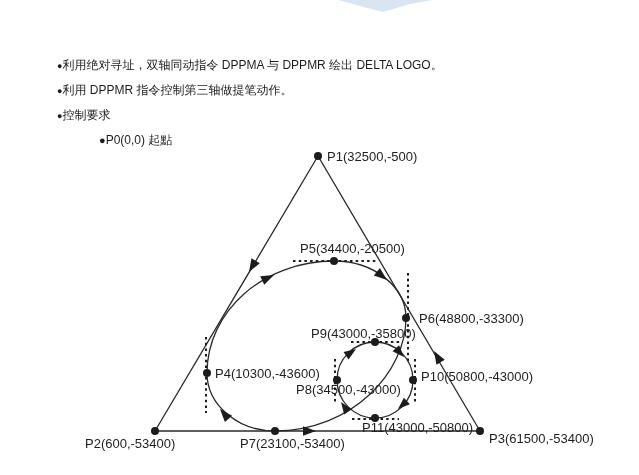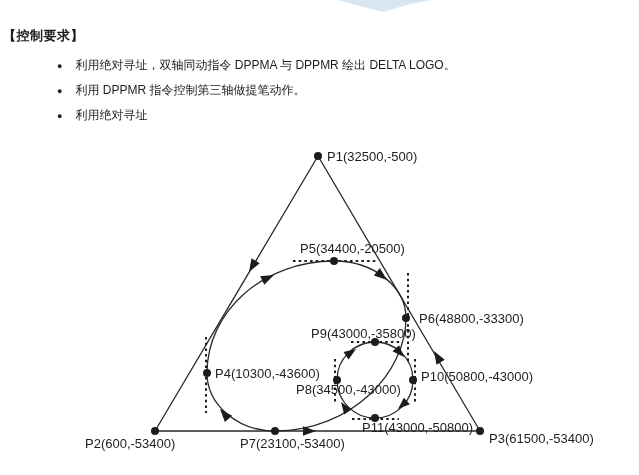--- a/index.html
+++ b/index.html
@@ -10,52 +10,54 @@
     overflow:hidden;
     font-family:"Liberation Sans","DejaVu Sans",sans-serif;
     color:#1d1d1d;
   }
   .heading{
     position:absolute;left:3px;top:27px;
     font-size:13px;font-weight:bold;letter-spacing:0.5px;
   }
   .b-row{position:absolute;left:57px;display:flex;align-items:flex-start;}
   .b-row .dot{font-size:9px;line-height:14px;margin-top:1px;}
-  .b-row .txt{font-size:12px;line-height:15px;margin-left:13px;white-space:nowrap;}
+  .b-row .txt{font-size:12px;line-height:15px;white-space:nowrap;}
   .row1{top:58px;}
   .row2{top:83px;}
   .row3{top:108px;}
   .start-row{position:absolute;left:99px;top:132px;font-size:12px;white-space:nowrap;}
   .start-row .dot{font-size:11px;}
   svg{position:absolute;left:0;top:0;}
   svg text{
     font-family:"Liberation Sans","DejaVu Sans",sans-serif;
     font-size:13px;fill:#1e1e1e;
   }
 </style>
 </head>
 <body>
 
 <div class="page">
 
-  <div class="heading">【控制要求】</div>
 
   <div class="b-row row1">
     <span class="dot">●</span>
     <span class="txt">利用绝对寻址，双轴同动指令 DPPMA 与 DPPMR 绘出 DELTA LOGO。</span>
   </div>
   <div class="b-row row2">
     <span class="dot">●</span>
     <span class="txt">利用 DPPMR 指令控制第三轴做提笔动作。</span>
   </div>
   <div class="b-row row3">
     <span class="dot">●</span>
-    <span class="txt">利用绝对寻址</span>
+    <span class="txt">控制要求</span>
   </div>
 
+  <div class="start-row">
+    <span class="dot">●</span><span>P0(0,0) 起點</span>
+  </div>
 
   <svg width="639" height="475" viewBox="0 0 639 475">
 
     <polygon points="338,0 360,6 383,12 410,4 432,0" fill="#d9e6f2"></polygon>
 
     <path d="M318,156 L155,431 L480,431 Z" fill="none" stroke="#2a2a2a" stroke-width="1.3"></path>
 
     <path d="M207,373 C207,311 264,261 334,261
              C374,261 406,287 406,318
              C406,372 352,431 275,431

